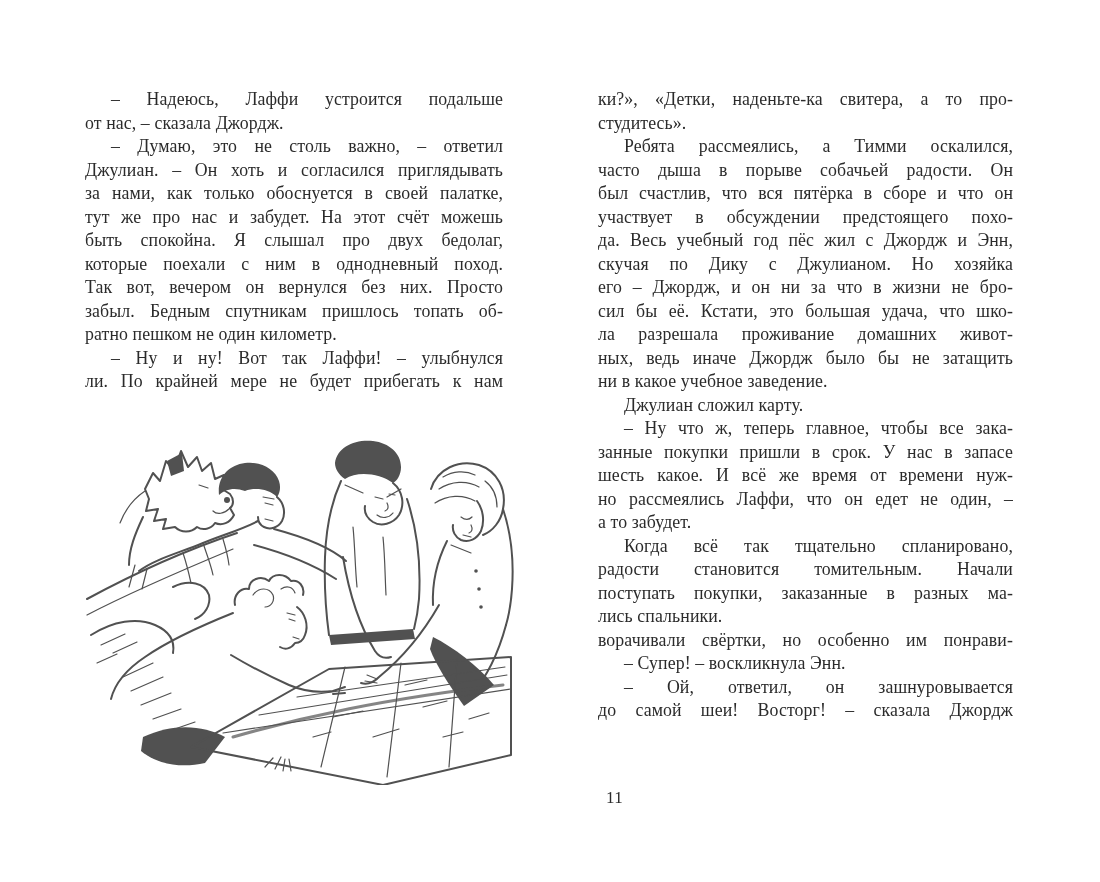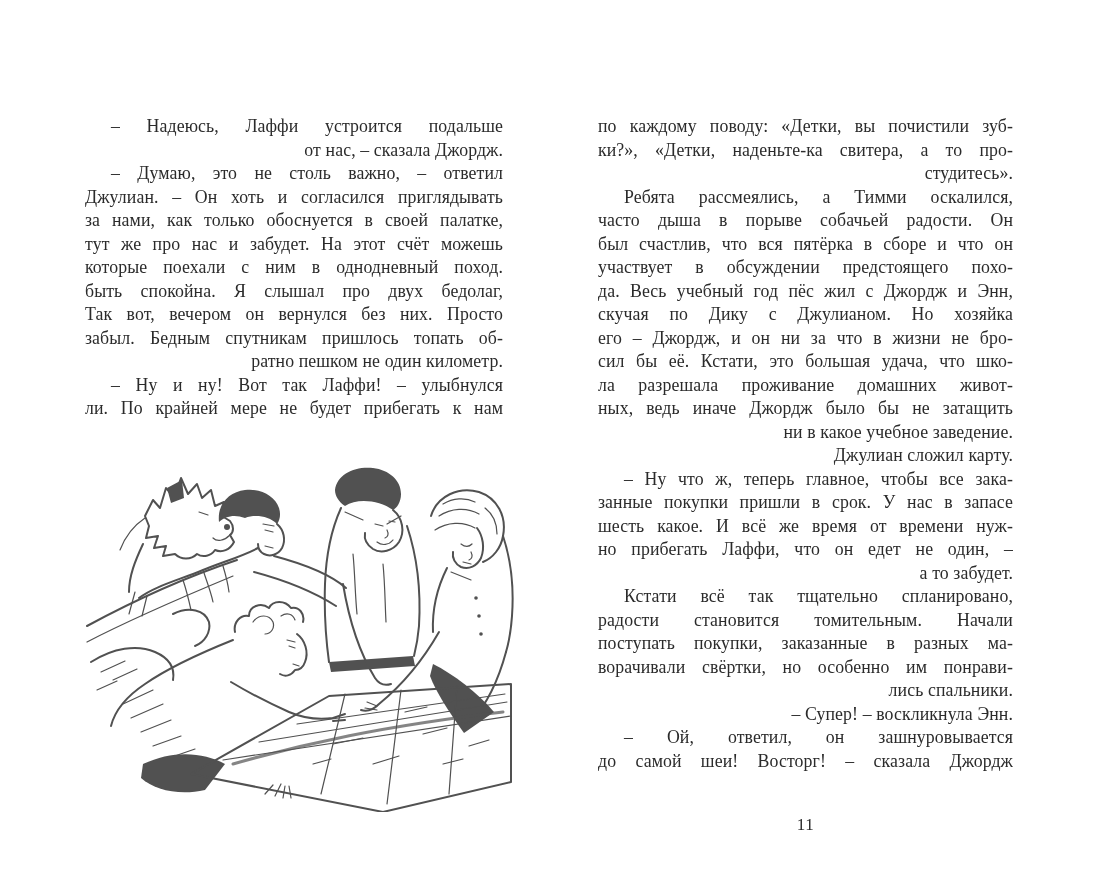--- a/index.html
+++ b/index.html
@@ -2,43 +2,43 @@
 <html lang="ru"><head>
 <meta charset="utf-8">
 <style>
   html,body{margin:0;padding:0;}
   body{
     width:1100px;height:882px;
     background:#ffffff;
     font-family:"Liberation Serif","DejaVu Serif",serif;
     overflow:hidden;position:relative;
   }
-  .spread{position:absolute;inset:0;margin-top:27px;}
+  .spread{position:absolute;inset:0;}
   .page-column{position:absolute;top:88px;}
   .page-column.left{left:85px;width:418px;}
   .page-column.right{left:598px;width:415px;}
   .text-block{position:relative;}
   .line{
     font-size:17.8px;
     line-height:23.5px;
     color:var(--ink,#2b2b2b);
-    text-align:right;
+    text-align:left;
     white-space:normal;
     letter-spacing:0.1px;
   }
   .line.fill{text-align:justify;text-align-last:justify;}
   .line.indent{text-indent:26px;}
   .illustration{
     position:absolute;left:-2px;top:349px;
     width:434px;height:348px;margin:0;
   }
   .illustration svg{width:100%;height:100%;display:block;}
   .page-number{
-    position:absolute;left:0;top:700px;width:100%;
-    text-align:center;font-size:17px;color:var(--ink,#2b2b2b);
+    position:absolute;left:8px;top:700px;width:100%;
+    font-size:17px;color:var(--ink,#2b2b2b);
     letter-spacing:0.5px;
   }
   
   .stroke{fill:none;stroke:var(--sketch,#4f4f4f);stroke-width:2;stroke-linecap:round;stroke-linejoin:round;}
   .thin{fill:none;stroke:var(--sketch,#4f4f4f);stroke-width:1.2;stroke-linecap:round;}
   .heavy{fill:none;stroke:var(--sketch,#4f4f4f);stroke-width:3;stroke-linecap:round;}
   .dark{fill:var(--sketch,#4f4f4f);stroke:none;}
 </style>
 </head>
 <body style="--ink: #2b2b2b; --sketch: #515151; background: rgb(255, 255, 255);">
@@ -46,22 +46,22 @@
 <div class="spread">
 
   <section class="page-column left">
     <div class="text-block" id="left-text">
         <div class="line indent fill">– Надеюсь, Лаффи устроится подальше</div>
         <div class="line">от нас, – сказала Джордж.</div>
         <div class="line indent fill">– Думаю, это не столь важно, – ответил</div>
         <div class="line fill">Джулиан. – Он хоть и согласился приглядывать</div>
         <div class="line fill">за нами, как только обоснуется в своей палатке,</div>
         <div class="line fill">тут же про нас и забудет. На этот счёт можешь</div>
+        <div class="line fill">быть спокойна. Я слышал про двух бедолаг,</div>
         <div class="line fill">которые поехали с ним в однодневный поход.</div>
-        <div class="line fill">быть спокойна. Я слышал про двух бедолаг,</div>
         <div class="line fill">Так вот, вечером он вернулся без них. Просто</div>
         <div class="line fill">забыл. Бедным спутникам пришлось топать об-</div>
         <div class="line">ратно пешком не один километр.</div>
         <div class="line indent fill">– Ну и ну! Вот так Лаффи! – улыбнулся</div>
         <div class="line fill">ли. По крайней мере не будет прибегать к нам</div>
       </div>
 
     <figure class="illustration">
       <svg viewBox="0 0 434 348" xmlns="http://www.w3.org/2000/svg">
 
@@ -140,45 +140,44 @@
           <path class="thin" d="M262,230 L238,330 M318,226 L304,340 M374,222 L366,330"></path>
           <path class="heavy" d="M150,300 C220,280 300,262 420,248" opacity="0.7"></path>
           <path class="thin" d="M250,280 l30,-6 M290,300 l26,-8 M340,270 l24,-6 M360,300 l20,-5 M230,300 l18,-5 M322,248 l22,-5 M386,282 l20,-6"></path>
         </g>
       </svg>
     </figure>
   </section>
 
   <section class="page-column right">
     <div class="text-block" id="right-text">
-        <div class="line fill">по каждому поводу: «Детки, вы почистили зуб-</div>
         <div class="line fill">ки?», «Детки, наденьте-ка свитера, а то про-</div>
         <div class="line">студитесь».</div>
         <div class="line indent fill">Ребята рассмеялись, а Тимми оскалился,</div>
         <div class="line fill">часто дыша в порыве собачьей радости. Он</div>
         <div class="line fill">был счастлив, что вся пятёрка в сборе и что он</div>
         <div class="line fill">участвует в обсуждении предстоящего похо-</div>
         <div class="line fill">да. Весь учебный год пёс жил с Джордж и Энн,</div>
         <div class="line fill">скучая по Дику с Джулианом. Но хозяйка</div>
         <div class="line fill">его – Джордж, и он ни за что в жизни не бро-</div>
         <div class="line fill">сил бы её. Кстати, это большая удача, что шко-</div>
         <div class="line fill">ла разрешала проживание домашних живот-</div>
         <div class="line fill">ных, ведь иначе Джордж было бы не затащить</div>
         <div class="line">ни в какое учебное заведение.</div>
         <div class="line indent">Джулиан сложил карту.</div>
         <div class="line indent fill">– Ну что ж, теперь главное, чтобы все зака-</div>
         <div class="line fill">занные покупки пришли в срок. У нас в запасе</div>
         <div class="line fill">шесть какое. И всё же время от времени нуж-</div>
-        <div class="line fill">но прибегать Лаффи, что он едет не один, –</div>
+        <div class="line fill">но рассмеялись Лаффи, что он едет не один, –</div>
         <div class="line">а то забудет.</div>
-        <div class="line indent fill">Кстати всё так тщательно спланировано,</div>
+        <div class="line indent fill">Когда всё так тщательно спланировано,</div>
         <div class="line fill">радости становится томительным. Начали</div>
         <div class="line fill">поступать покупки, заказанные в разных ма-</div>
+        <div class="line">лись спальники.</div>
         <div class="line fill">ворачивали свёртки, но особенно им понрави-</div>
-        <div class="line">лись спальники.</div>
         <div class="line indent">– Супер! – воскликнула Энн.</div>
         <div class="line indent fill">– Ой, ответил, он зашнуровывается</div>
         <div class="line fill">до самой шеи! Восторг! – сказала Джордж</div>
       </div>
     <div class="page-number">11</div>
   </section>
 
 </div>
 
 </body></html>

